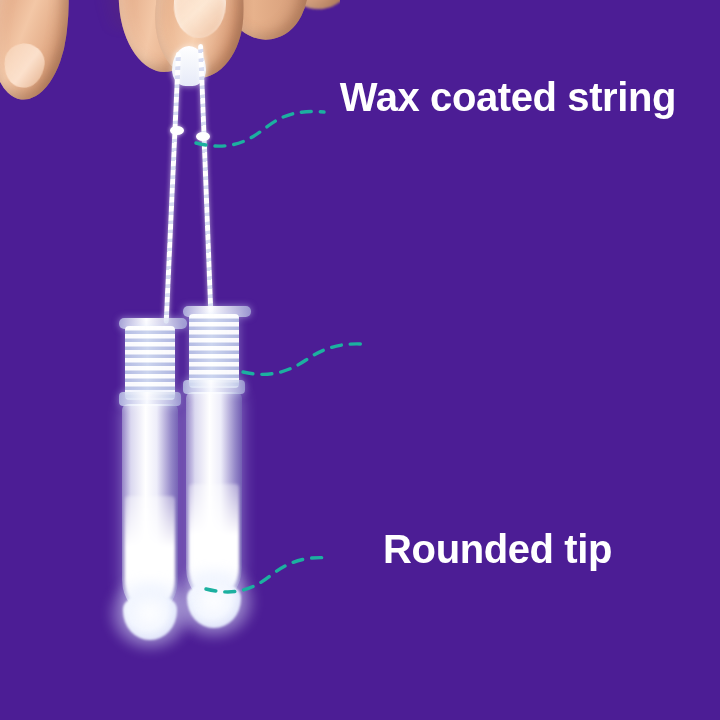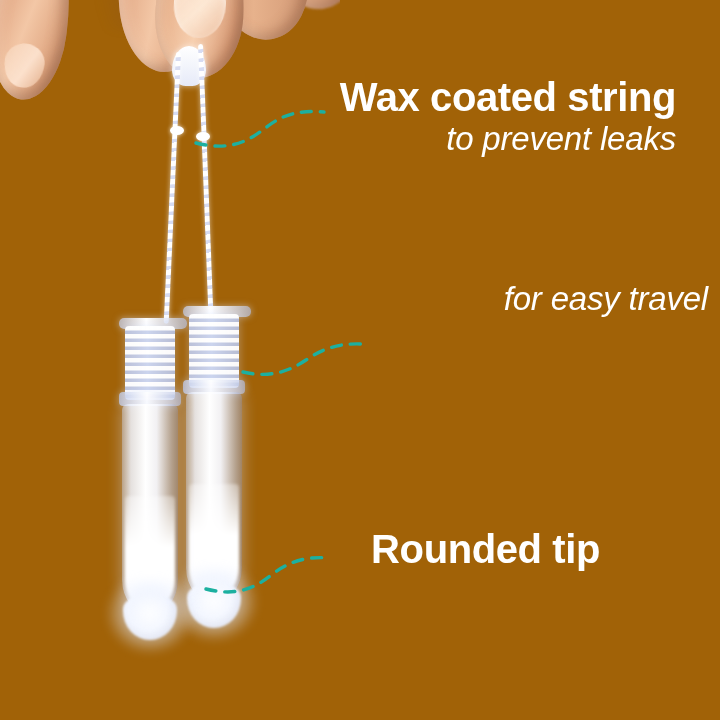--- a/index.html
+++ b/index.html
@@ -10,21 +10,21 @@
     width: 720px;
     height: 720px;
     background: #2e2aa5;
     font-family: "Liberation Sans", sans-serif;
     overflow: hidden;
   }
   #stage {
     position: relative;
     width: 720px;
     height: 720px;
-    background: #a16207;
+    background: #4c1d95;
     overflow: hidden;
   }
 
   
   #photo-layer {
     position: absolute;
     left: 0; top: 0;
     width: 340px;
     height: 720px;
     overflow: hidden;
@@ -257,21 +257,21 @@
     font-weight: normal;
     font-size: 33px;
     line-height: 1.18;
     letter-spacing: -0.2px;
     color: #ffffff;
     margin-top: 2px;
   }
 
   #callout-1 { right: 44px; top: 76px; }
   #callout-2 { right: 12px; top: 278px; }
-  #callout-3 { right: 120px; top: 528px; }
+  #callout-3 { right: 108px; top: 528px; }
   #callout-3 .subline { margin-right: -84px; }
 </style>
 </head>
 <body>
 
 <div id="stage">
 
   <div id="photo-layer">
 
     <div id="palm-shadow"></div>
@@ -318,24 +318,22 @@
   </div>
 
   <svg id="connectors" viewBox="0 0 720 720">
     <path class="dash-path" d="M 196 143 C 232 152, 250 140, 268 126 C 284 114, 300 110, 324 112"></path>
     <path class="dash-path" d="M 243 372 C 270 378, 288 372, 306 360 C 322 349, 338 343, 362 344"></path>
     <path class="dash-path" d="M 206 589 C 234 596, 252 590, 270 576 C 288 562, 304 556, 330 558"></path>
   </svg>
 
   <div class="callout" id="callout-1">
     <div class="headline">Wax coated string</div>
-    <div class="subline">to prevent leaks</div>
   </div>
 
   <div class="callout" id="callout-2">
-    <div class="subline">for easy travel</div>
   </div>
 
   <div class="callout" id="callout-3">
     <div class="headline">Rounded tip</div>
   </div>
 
 </div>
 
 </body></html>

